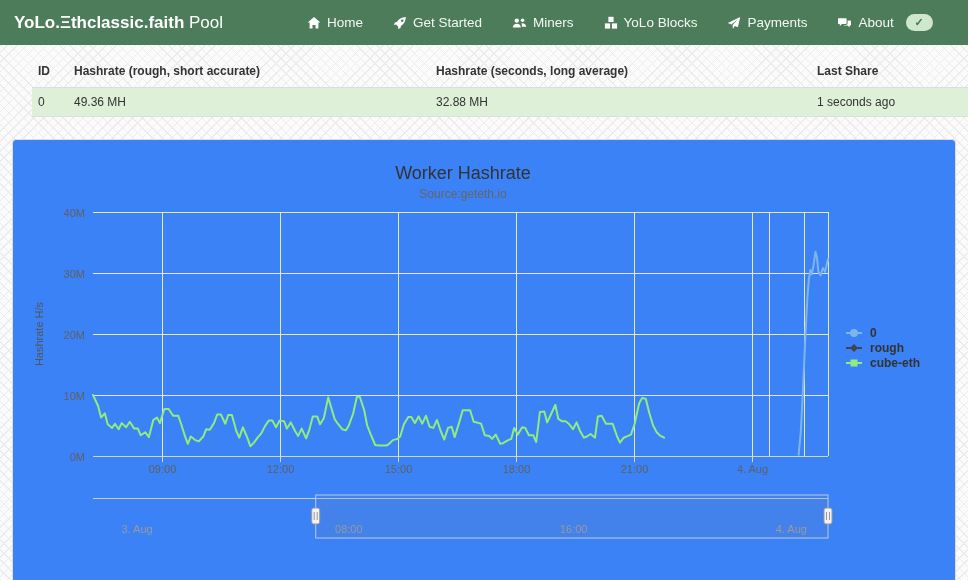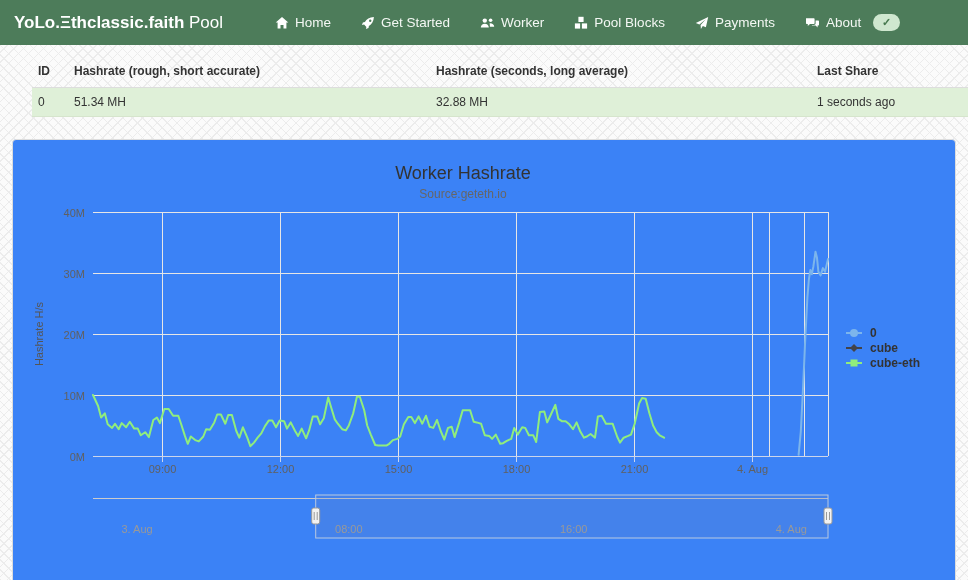--- a/index.html
+++ b/index.html
@@ -7,21 +7,21 @@
   body {
     font-family: "Liberation Sans", sans-serif;
     background-color: #fbfbfb;
     background-image:
       repeating-linear-gradient(45deg, #ececec 0 1px, transparent 1px 7px),
       repeating-linear-gradient(-45deg, #ececec 0 1px, transparent 1px 7px);
   }
   
   .navbar {
     height: 45px; background: #4d7c5a; display: flex; align-items: center;
-    padding: 0 14px; color: #fff;
+    padding: 0 14px; color: #fff; gap: 32px;
   }
   .brand { font-size: 17px; color: #fff; text-decoration: none; white-space: nowrap; }
   .brand b { font-weight: bold; }
   .brand span.reg { font-weight: normal; }
   .nav-links { display: flex; align-items: center; margin-left: 52px; gap: 30px; }
   .nav-link {
     display: flex; align-items: center; gap: 6px; color: #f4f8f4;
     font-size: 13.5px; text-decoration: none; white-space: nowrap; cursor: pointer;
   }
   .nav-link svg { display: block; }
@@ -74,29 +74,29 @@
         </svg>
       <span>Get Started</span>
     </a>
     <a class="nav-link" href="#">
       <svg width="15" height="14" viewBox="0 0 15 14" fill="#fff">
           <circle cx="4.8" cy="4.6" r="2.2"></circle>
           <path d="M0.8 11.6 C0.8 9.2 2.6 7.7 4.8 7.7 C7 7.7 8.8 9.2 8.8 11.6 Z"></path>
           <circle cx="10.6" cy="4.2" r="1.8"></circle>
           <path d="M9.6 7.3 C11.9 7 14.2 8.4 14.2 10.8 H9.9 C9.9 9.4 9.8 8.2 9.6 7.3 Z"></path>
         </svg>
-      <span>Worker</span>
+      <span>Miners</span>
     </a>
     <a class="nav-link" href="#">
       <svg width="14" height="14" viewBox="0 0 14 14" fill="#fff">
           <rect x="4.4" y="0.8" width="5.2" height="5.2"></rect>
           <rect x="0.9" y="7.4" width="5.2" height="5.2"></rect>
           <rect x="7.9" y="7.4" width="5.2" height="5.2"></rect>
         </svg>
-      <span>Pool Blocks</span>
+      <span>YoLo Blocks</span>
     </a>
     <a class="nav-link" href="#">
       <svg width="14" height="14" viewBox="0 0 14 14" fill="#fff">
           <path d="M13.2 0.9 L0.8 7.1 L4.4 8.5 L10.8 3.2 L5.6 9 L5.9 12.9 L7.8 10 L10.9 11.2 Z"></path>
         </svg>
       <span>Payments</span>
     </a>
     <a class="nav-link" href="#">
       <svg width="15" height="14" viewBox="0 0 15 14" fill="#fff">
           <path d="M1 2.2 H8.6 C9.2 2.2 9.6 2.6 9.6 3.2 V7 C9.6 7.6 9.2 8 8.6 8 H5 L2.8 10 V8 H2 C1.4 8 1 7.6 1 7 Z"></path>
@@ -122,21 +122,21 @@
       <tr>
         <th>ID</th>
         <th>Hashrate (rough, short accurate)</th>
         <th>Hashrate (seconds, long average)</th>
         <th>Last Share</th>
       </tr>
     </thead>
     <tbody>
       <tr>
         <td>0</td>
-        <td>51.34 MH</td>
+        <td>49.36 MH</td>
         <td>32.88 MH</td>
         <td>1 seconds ago</td>
       </tr>
     </tbody>
   </table>
 </div>
 
 <div class="panel">
   <svg class="chart" width="942" height="424" viewBox="0 0 942 424">
     <text class="chart-title" x="450" y="39" text-anchor="middle">Worker Hashrate</text>
@@ -197,21 +197,21 @@
           <line x1="1" x2="17" y1="6" y2="6" stroke="#7cb5ec" stroke-width="2"></line>
           <circle cx="9" cy="6" r="4" fill="#7cb5ec"></circle>
         </svg>
         <span>0</span>
       </div>
       <div class="legend-item">
         <svg width="20" height="12">
           <line x1="1" x2="17" y1="6" y2="6" stroke="#434348" stroke-width="2"></line>
           <path d="M9 2 L13 6 L9 10 L5 6 Z" fill="#434348"></path>
         </svg>
-        <span>cube</span>
+        <span>rough</span>
       </div>
       <div class="legend-item">
         <svg width="20" height="12">
           <line x1="1" x2="17" y1="6" y2="6" stroke="#90ed7d" stroke-width="2"></line>
           <rect x="5.5" y="2.5" width="7" height="7" fill="#90ed7d"></rect>
         </svg>
         <span>cube-eth</span>
       </div>
     </div>
 </div>

